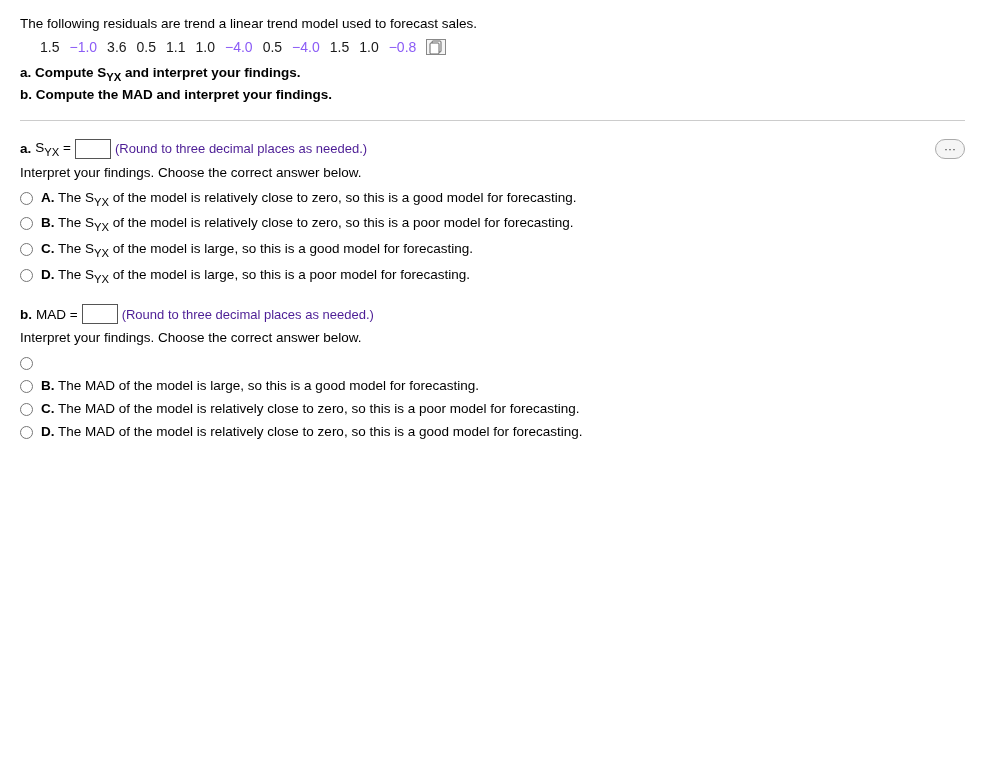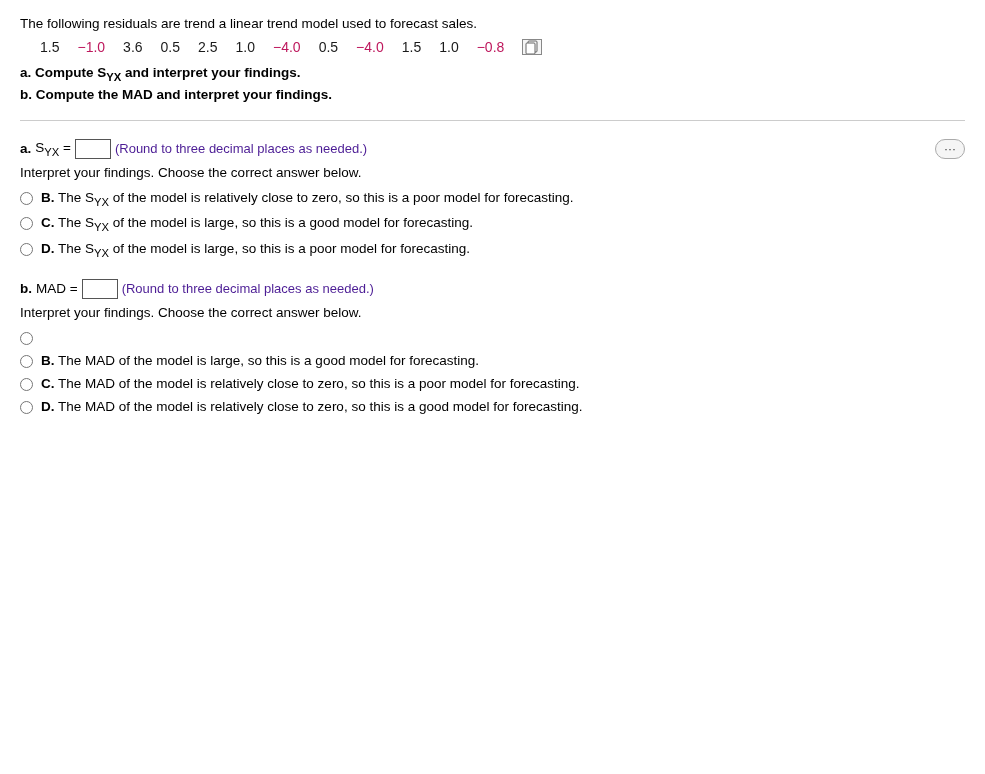--- a/index.html
+++ b/index.html
@@ -16,30 +16,30 @@
       min-height: 774px;
       padding: 16px 20px;
     }
     .intro-text {
       font-size: 13.5px;
       margin-bottom: 8px;
     }
     .residuals-row {
       display: flex;
       align-items: center;
-      gap: 18px;
+      gap: 10px;
       margin-left: 20px;
       margin-bottom: 10px;
       font-size: 14px;
     }
     .residual-value {
       color: #1a1a1a;
     }
     .residual-negative {
-      color: #be185d;
+      color: #8b5cf6;
     }
     .copy-icon {
       width: 20px;
       height: 16px;
       border: 1px solid #888;
       display: inline-flex;
       align-items: center;
       justify-content: center;
       font-size: 10px;
       color: #555;
@@ -119,21 +119,21 @@
 
 <div class="intro-text">
   <span>The following residuals are trend a linear trend model used to forecast sales.</span>
 </div>
 
 <div class="residuals-row">
   <span class="residual-value">1.5</span>
   <span class="residual-negative">−1.0</span>
   <span class="residual-value">3.6</span>
   <span class="residual-value">0.5</span>
-  <span class="residual-value">2.5</span>
+  <span class="residual-value">1.1</span>
   <span class="residual-value">1.0</span>
   <span class="residual-negative">−4.0</span>
   <span class="residual-value">0.5</span>
   <span class="residual-negative">−4.0</span>
   <span class="residual-value">1.5</span>
   <span class="residual-value">1.0</span>
   <span class="residual-negative">−0.8</span>
   <span class="copy-icon" title="Copy">
     <svg width="14" height="14" viewBox="0 0 14 14" fill="none" xmlns="http://www.w3.org/2000/svg">
       <rect x="3" y="1" width="9" height="11" rx="1" stroke="#666" stroke-width="1" fill="none"></rect>
@@ -160,20 +160,27 @@
 <div class="answer-section">
   <div class="answer-row">
     <span class="bold">a.</span>
     <span> S<sub>YX</sub> = </span>
     <input type="text" class="input-box" aria-label="SYX value" style="">
     <span class="hint-text">(Round to three decimal places as needed.)</span>
   </div>
 
   <div class="interpret-label">Interpret your findings. Choose the correct answer below.</div>
 
+  <div class="radio-option">
+    <input type="radio" name="syx-interpret" id="syx-a" style="">
+    <label for="syx-a">
+      <span class="option-letter">A.</span>
+      <span>  The S<sub>YX</sub> of the model is relatively close to zero, so this is a good model for forecasting.</span>
+    </label>
+  </div>
 
   <div class="radio-option">
     <input type="radio" name="syx-interpret" id="syx-b" style="">
     <label for="syx-b">
       <span class="option-letter">B.</span>
       <span>  The S<sub>YX</sub> of the model is relatively close to zero, so this is a poor model for forecasting.</span>
     </label>
   </div>
 
   <div class="radio-option">

